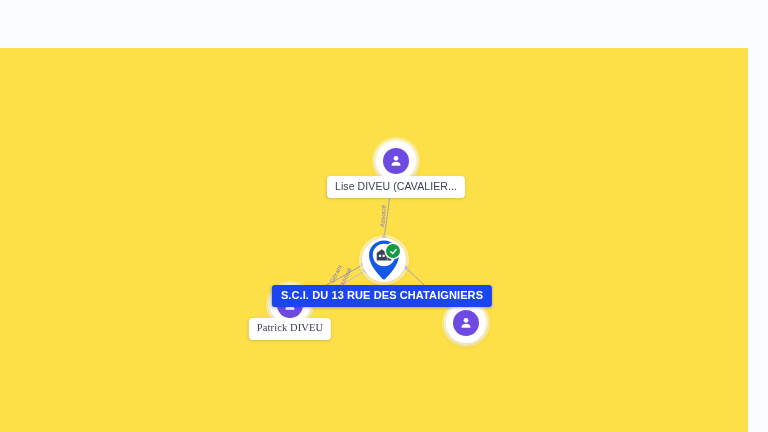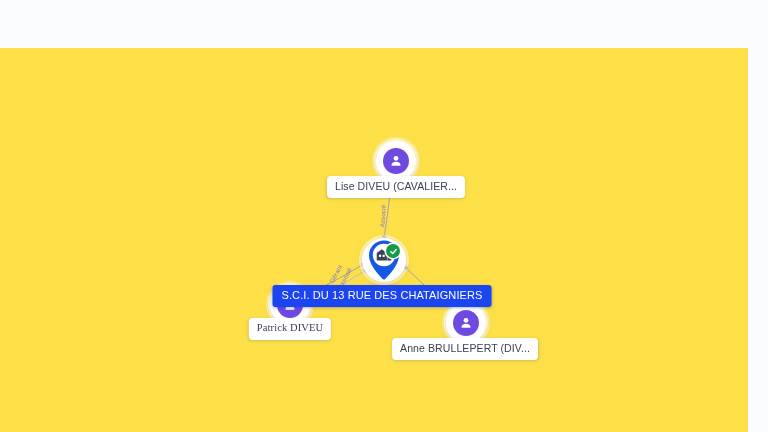--- a/index.html
+++ b/index.html
@@ -180,21 +180,21 @@
       <rect x="5" y="12" width="3" height="3" fill="#ffffff"></rect>
       <rect x="10" y="12" width="3" height="3" fill="#ffffff"></rect>
       <rect x="18" y="12" width="2.4" height="2.6" fill="#ffffff"></rect>
     </svg>
     <div class="badge">
       <svg width="9" height="9" viewBox="0 0 24 24" fill="none" stroke="#ffffff" stroke-width="4" stroke-linecap="round" stroke-linejoin="round">
         <path d="M5 12.5 L10 17.5 L19 7"></path>
       </svg>
     </div>
   </div>
-  <div class="label primary" style="left:382px; top:237px;">S.C.I. DU 13 RUE DES CHATAIGNIERS</div>
+  <div class="label primary" style="left:382px; top:237px;font-weight:bold;">S.C.I. DU 13 RUE DES CHATAIGNIERS</div>
 
   <div class="node" style="left:290px; top:257px;">
     <div class="halo h3"></div>
     <div class="halo h2"></div>
     <div class="halo h1"></div>
     <div class="avatar">
       <svg width="16" height="16" viewBox="0 0 24 24" fill="#ffffff">
         <circle cx="12" cy="8" r="3.6"></circle>
         <path d="M12 13.2c-3.9 0-6.6 2.1-6.6 4.3V19h13.2v-1.5c0-2.2-2.7-4.3-6.6-4.3z"></path>
       </svg>
@@ -206,20 +206,19 @@
     <div class="halo h3"></div>
     <div class="halo h2"></div>
     <div class="halo h1"></div>
     <div class="avatar">
       <svg width="16" height="16" viewBox="0 0 24 24" fill="#ffffff">
         <circle cx="12" cy="8" r="3.6"></circle>
         <path d="M12 13.2c-3.9 0-6.6 2.1-6.6 4.3V19h13.2v-1.5c0-2.2-2.7-4.3-6.6-4.3z"></path>
       </svg>
     </div>
   </div>
-  <div class="label" style="left:465px; top:290px;">Anne BRULLEPERT (DIV...</div>
 
   <div class="edge-label" style="left:383px; top:168px; transform:translate(-50%,-50%) rotate(-86deg);">Associé</div>
   <div class="edge-label" style="left:336px; top:226px; transform:translate(-50%,-50%) rotate(-62deg);">Gérant</div>
   <div class="edge-label" style="left:345px; top:230px; transform:translate(-50%,-50%) rotate(-62deg);">Associé</div>
   <div class="edge-label" style="left:430px; top:247px; transform:translate(-50%,-50%) rotate(56deg);">Associé</div>
 
 </div>
 
 </body></html>

